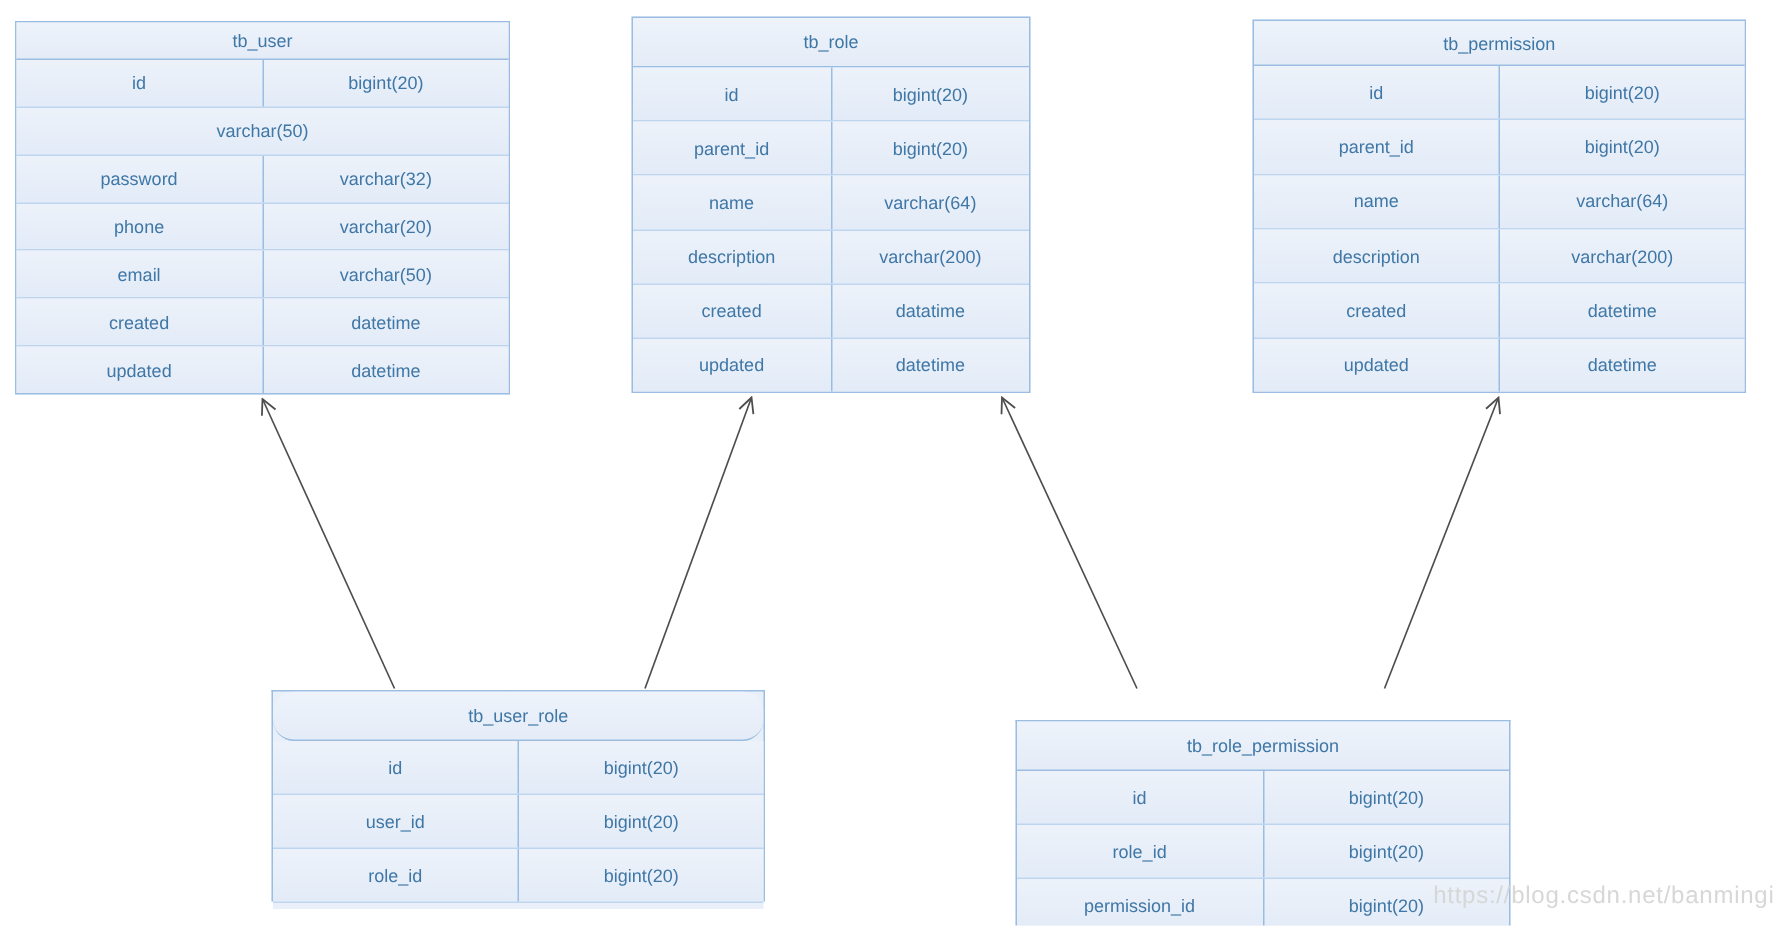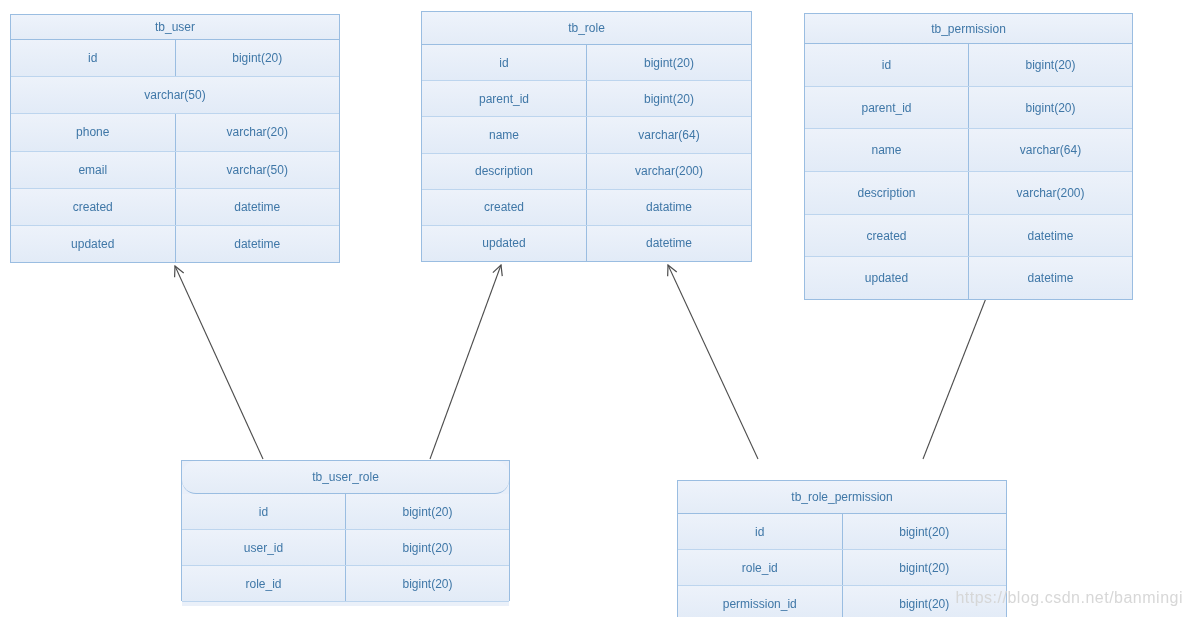--- a/index.html
+++ b/index.html
@@ -60,23 +60,23 @@
     white-space: nowrap;
   }
   .cell.cf { border-right: 1px solid #9abde1; }
   .tcut {
     flex: 0 0 4px;
     background: #eaf0f9;
   }
   
   .t-user       { left: 10px;  top: 14px;  width: 330px; height: 249px; }
   .t-user .thead { flex-basis: 24px; }
-  .t-role       { left: 421px; top: 11px;  width: 331px; height: 251px; }
+  .t-role       { left: 421px; top: 11px;  width: 266px; height: 251px; }
   .t-role .thead { flex-basis: 32px; }
-  .t-perm       { left: 804px; top: 13px;  width: 329px; height: 287px; }
+  .t-perm       { left: 835px; top: 13px;  width: 329px; height: 249px; }
   .t-perm .thead { flex-basis: 29px; }
   .t-userrole   { left: 181px; top: 460px; width: 329px; height: 141px; border-bottom: none; }
   .t-userrole .thead { flex-basis: 32px; border-radius: 14px; }
   .t-roleperm   { left: 677px; top: 480px; width: 330px; height: 141px; border-bottom: none; }
   .t-roleperm .thead { flex-basis: 32px; }
   .etable.cutoff .trow { flex: 0 0 35px; }
   .watermark {
     position: absolute;
     top: 589px;
     right: 5px;
@@ -107,20 +107,24 @@
   <div class="etable t-user">
     <div class="thead">tb_user</div>
     <div class="trow">
       <div class="cell cf">id</div>
       <div class="cell ct">bigint(20)</div>
     </div>
     <div class="trow">
       <div class="cell ct">varchar(50)</div>
     </div>
     <div class="trow">
+      <div class="cell cf">password</div>
+      <div class="cell ct">varchar(32)</div>
+    </div>
+    <div class="trow">
       <div class="cell cf">phone</div>
       <div class="cell ct">varchar(20)</div>
     </div>
     <div class="trow">
       <div class="cell cf">email</div>
       <div class="cell ct">varchar(50)</div>
     </div>
     <div class="trow">
       <div class="cell cf">created</div>
       <div class="cell ct">datetime</div>

